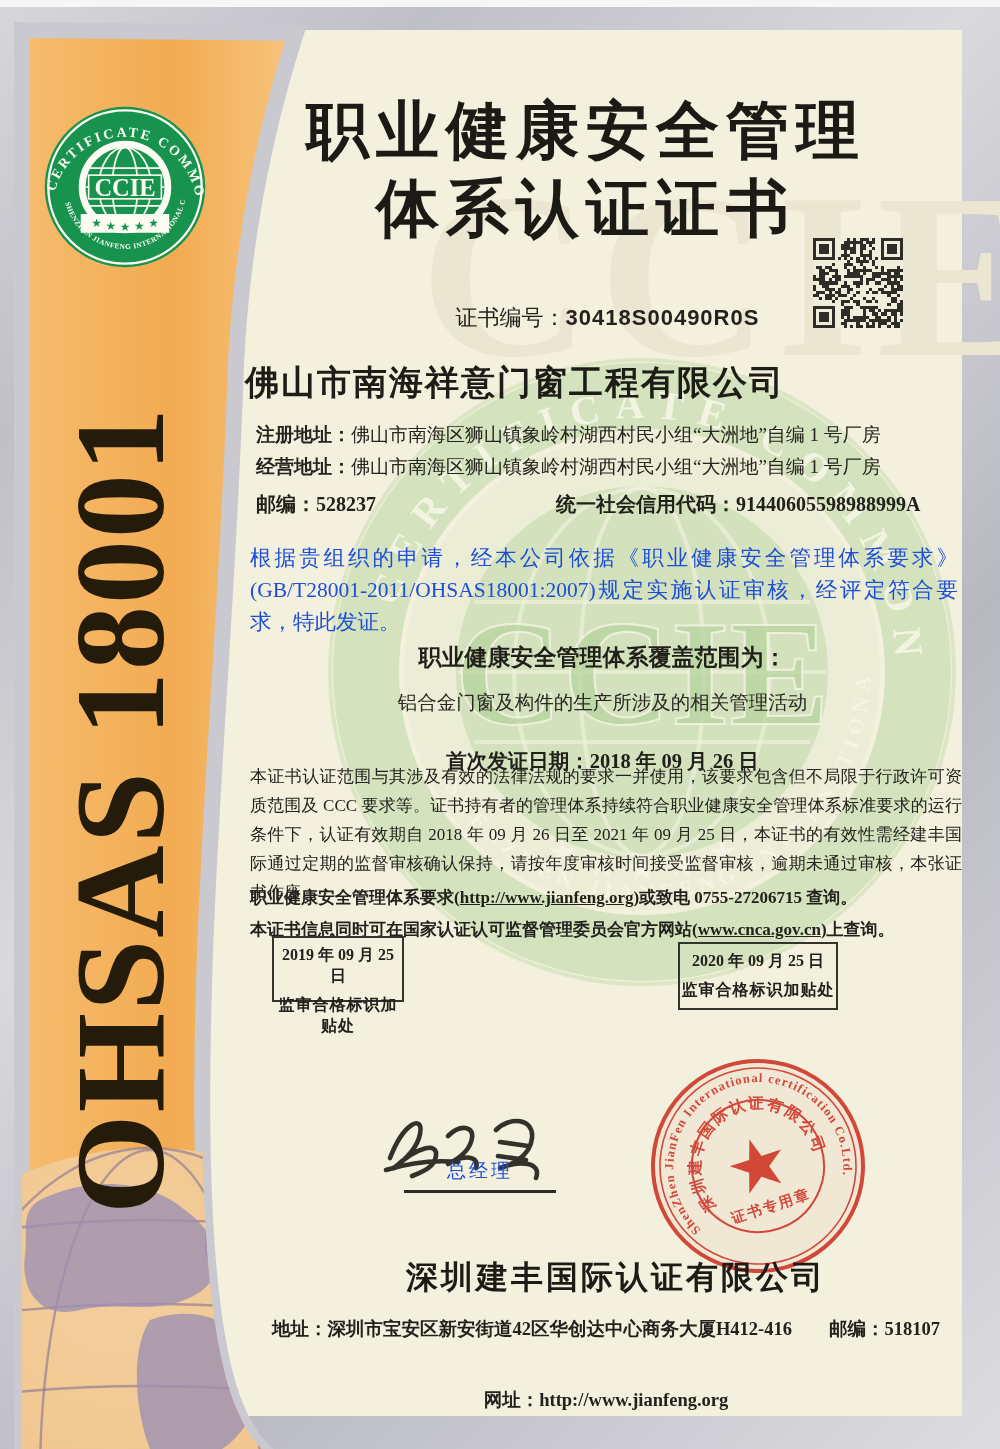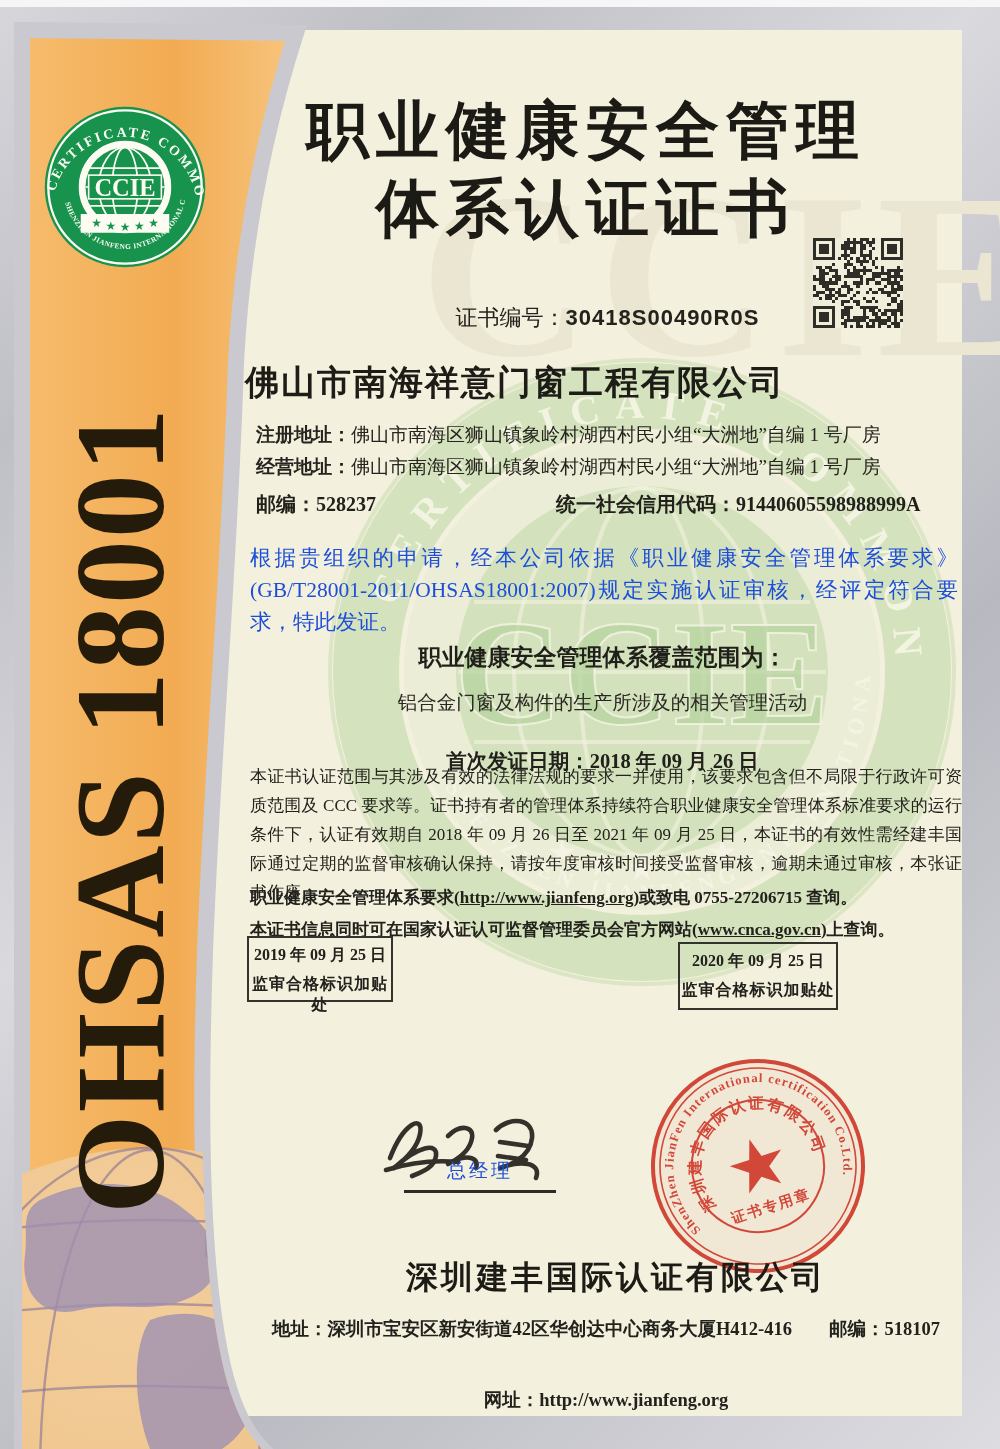--- a/index.html
+++ b/index.html
@@ -45,21 +45,21 @@
   .scope-text { left:245px; top:689px; width:715px; text-align:center; font-size:19.5px; color:#2a2822; }
   .first-issue { left:245px; top:723px; width:715px; text-align:center; font-size:20.5px; font-weight:bold; color:#21201b;margin-top:24px; }
   .para2 { left:250px; top:762px; width:712px; font-size:17px; line-height:29px;
     color:#24221d; text-align:justify; }
   .infoline { left:250px; width:712px; font-size:17px; font-weight:bold; color:#22211c; white-space:nowrap; }
   .infoline .url { text-decoration:underline;margin-top:15px; }
 
   .audit-box { border:2px solid #34322c; text-align:center; color:#22211c; background:transparent; }
   .audit-box .d { font-size:16px; font-weight:bold; margin-top:7px; }
   .audit-box .l { font-size:16px; font-weight:bold; margin-top:8px; letter-spacing:1px; }
-  .box1 { left:247px; top:936px; width:146px; height:66px; }
+  .box1 { left:272px; top:936px; width:132px; height:66px; }
   .box2 { left:678px; top:942px; width:160px; height:68px; }
 
   .stamp-svg { left:644px; top:1052px; width:228px; height:228px; }
   .sig-svg { left:378px; top:1100px; width:196px; height:96px; }
   .sig-line { left:404px; top:1190px; width:152px; height:3px; background:#2e2c27; }
   .sig-title { left:404px; top:1158px; width:152px; text-align:center; font-size:19px; color:#1d4ed8; letter-spacing:3px; }
 
   .issuer-name { left:260px; top:1256px; width:712px; text-align:center;
     font-size:32px; font-weight:bold; letter-spacing:3px; color:#1d1b16; }
   .issuer-line { left:250px; width:712px; text-align:center; font-size:18.5px; font-weight:bold; color:#22211c; white-space:nowrap; }

